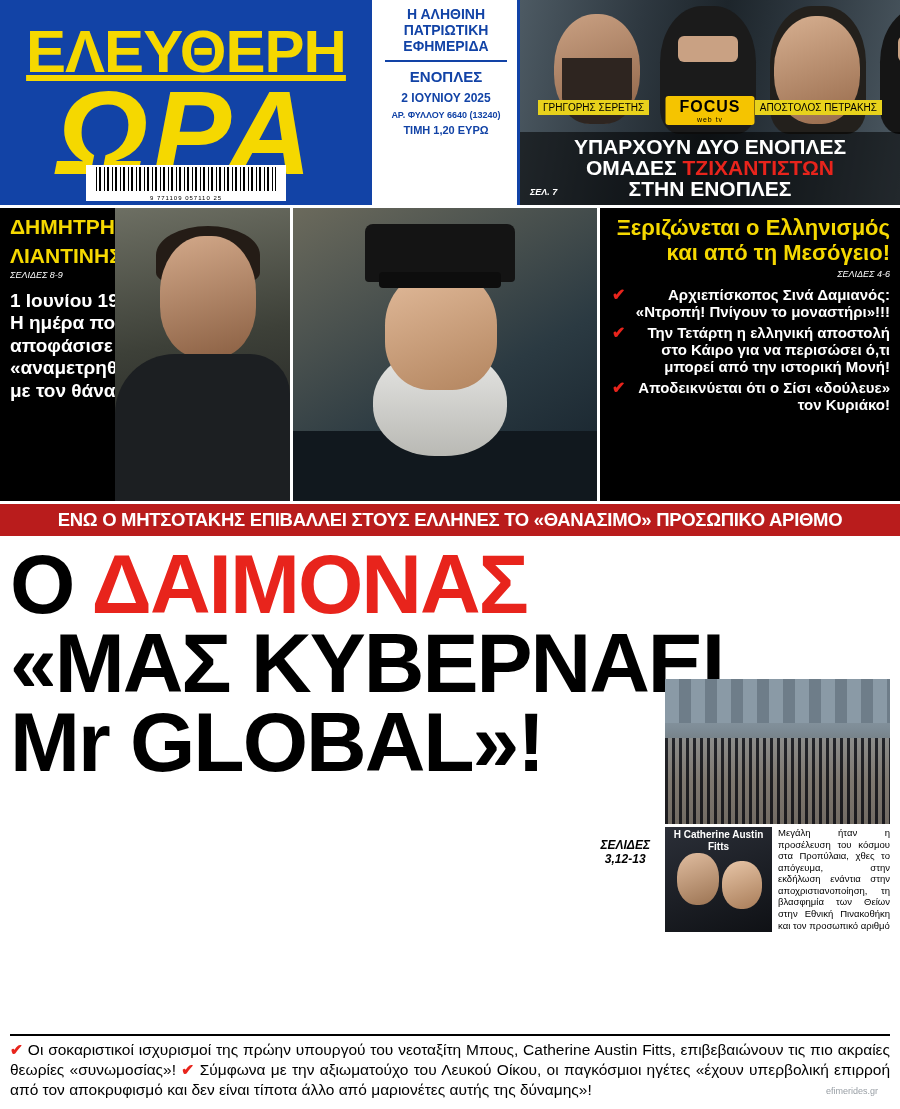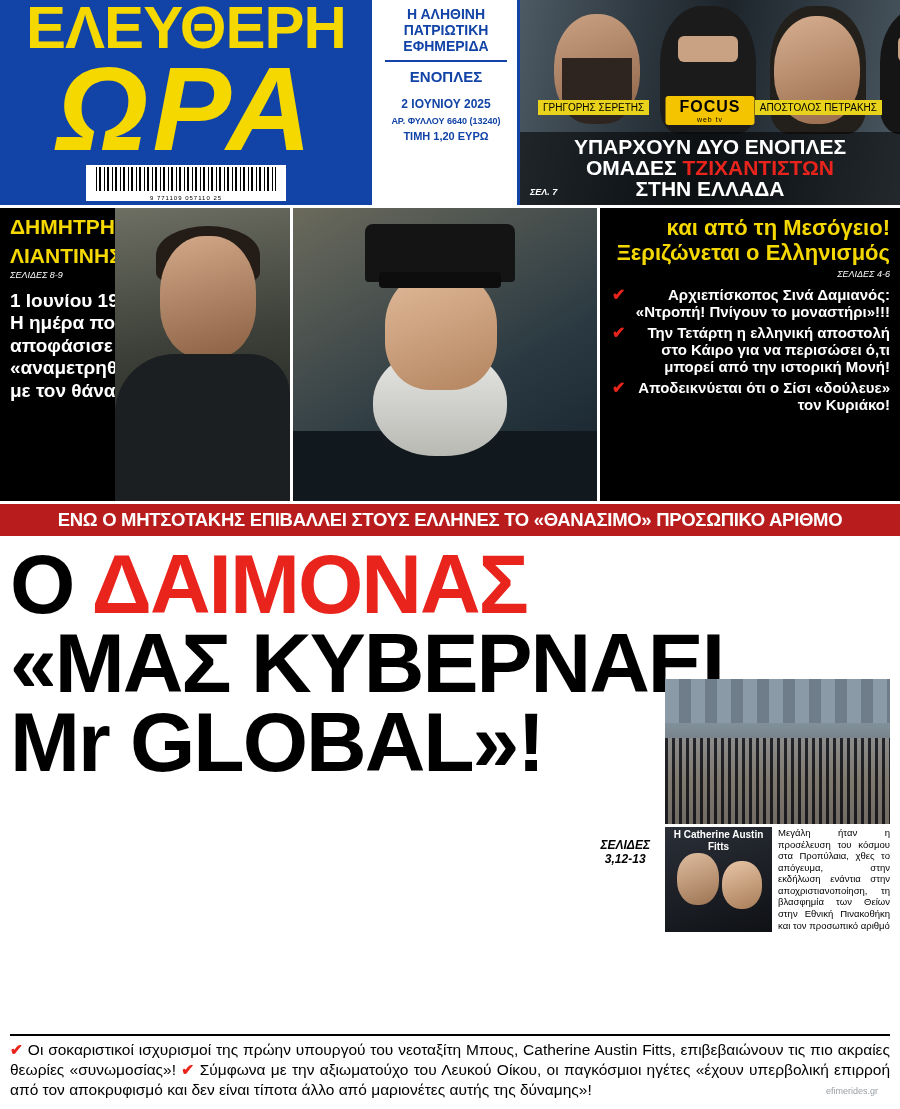--- a/index.html
+++ b/index.html
@@ -18,42 +18,42 @@
 
   .logo-box {
     width:375px; background:#1243a6; position:relative;
     border-right:3px solid #fff;
   }
   .logo-text {
     color:#f5d800; font-family:"Liberation Sans", sans-serif;
     font-weight:bold; text-align:center; line-height:0.92;
     letter-spacing:-1px;
   }
-  .logo-l1 { font-size:60px; padding-top:0; }
+  .logo-l1 { font-size:60px; padding-top:24px;text-decoration:underline; }
   .logo-l2 { font-size:118px; letter-spacing:4px;font-style:italic; }
   .barcode {
     position:absolute; bottom:4px; left:50%; transform:translateX(-50%);
     width:200px; height:36px; background:#fff;
     display:flex; align-items:flex-start; justify-content:center;
     padding-top:2px;
   }
   .bars { width:180px; height:24px;
     background:repeating-linear-gradient(to right,#000 0 1px,#fff 1px 3px,#000 3px 5px,#fff 5px 8px);
   }
   .barcode-num { position:absolute; bottom:0px; font-size:6px; color:#000; letter-spacing:1px; }
 
   .info-box {
     width:145px; background:#fff; color:#1243a6; text-align:center;
     padding-top:6px; font-weight:bold; position:relative;
     border-right:3px solid #1243a6;
   }
   .info-title { font-size:14px; line-height:1.15; color:#1243a6; font-weight:bold; }
   .info-sep { height:2px; background:#1243a6; margin:6px 10px; }
   .info-day { font-size:15px; font-weight:bold; }
-  .info-date { font-size:12px; font-weight:bold; margin-top:12px; }
+  .info-date { font-size:12px; font-weight:bold; margin-top:6px; }
   .info-issue { font-size:9px; margin-top:5px; }
   .info-price { font-size:11px; font-weight:bold; margin-top:4px; }
 
   .top-photo {
     flex:1; background:#3a4a55; position:relative; overflow:hidden;
   }
   .tp-people { position:absolute; inset:0;
     background:linear-gradient(100deg,#4d5a63 0%,#2e3840 30%,#1d252b 50%,#2e3840 70%,#4d5a63 100%);
   }
   .face { position:absolute; border-radius:48% 48% 45% 45%; }
@@ -214,21 +214,21 @@
       </div>
       <div class="focus-badge">
         <span>FOCUS</span>
         <span class="focus-sub">web tv</span>
       </div>
       <div class="name-tag left">ΓΡΗΓΟΡΗΣ ΣΕΡΕΤΗΣ</div>
       <div class="name-tag right">ΑΠΟΣΤΟΛΟΣ ΠΕΤΡΑΚΗΣ</div>
       <div class="tp-headline">
         <div class="tp-h1">ΥΠΑΡΧΟΥΝ ΔΥΟ ΕΝΟΠΛΕΣ</div>
         <div class="tp-h2"><span>ΟΜΑΔΕΣ </span><span class="red">ΤΖΙΧΑΝΤΙΣΤΩΝ</span></div>
-        <div class="tp-h3">ΣΤΗΝ ΕΛΛΑΔΑ</div>
+        <div class="tp-h3">ΣΤΗΝ ΕΝΟΠΛΕΣ</div>
         <div class="tp-sel">ΣΕΛ. 7</div>
       </div>
     </div>
   </div>
 
   <div class="band2">
 
     <div class="liantinis">
       <div class="li-photo">
         <div class="li-hair"></div>
@@ -243,22 +243,22 @@
 
     <div class="priest">
       <div class="pr-bg"></div>
       <div class="pr-robe"></div>
       <div class="pr-beard"></div>
       <div class="pr-face"></div>
       <div class="pr-hat"></div>
     </div>
 
     <div class="mesogeios">
+      <div class="mg-title">Ξεριζώνεται ο Ελληνισμός</div>
       <div class="mg-title">και από τη Μεσόγειο!</div>
-      <div class="mg-title">Ξεριζώνεται ο Ελληνισμός</div>
       <div class="mg-sel">ΣΕΛΙΔΕΣ 4-6</div>
       <div class="mg-list">
         <div class="mg-item">
           <span class="mg-check">✔</span>
           <span class="mg-txt">Αρχιεπίσκοπος Σινά Δαμιανός: «Ντροπή! Πνίγουν το μοναστήρι»!!!</span>
         </div>
         <div class="mg-item">
           <span class="mg-check">✔</span>
           <span class="mg-txt">Την Τετάρτη η ελληνική αποστολή στο Κάιρο για να περισώσει ό,τι μπορεί από την ιστορική Μονή!</span>
         </div>

